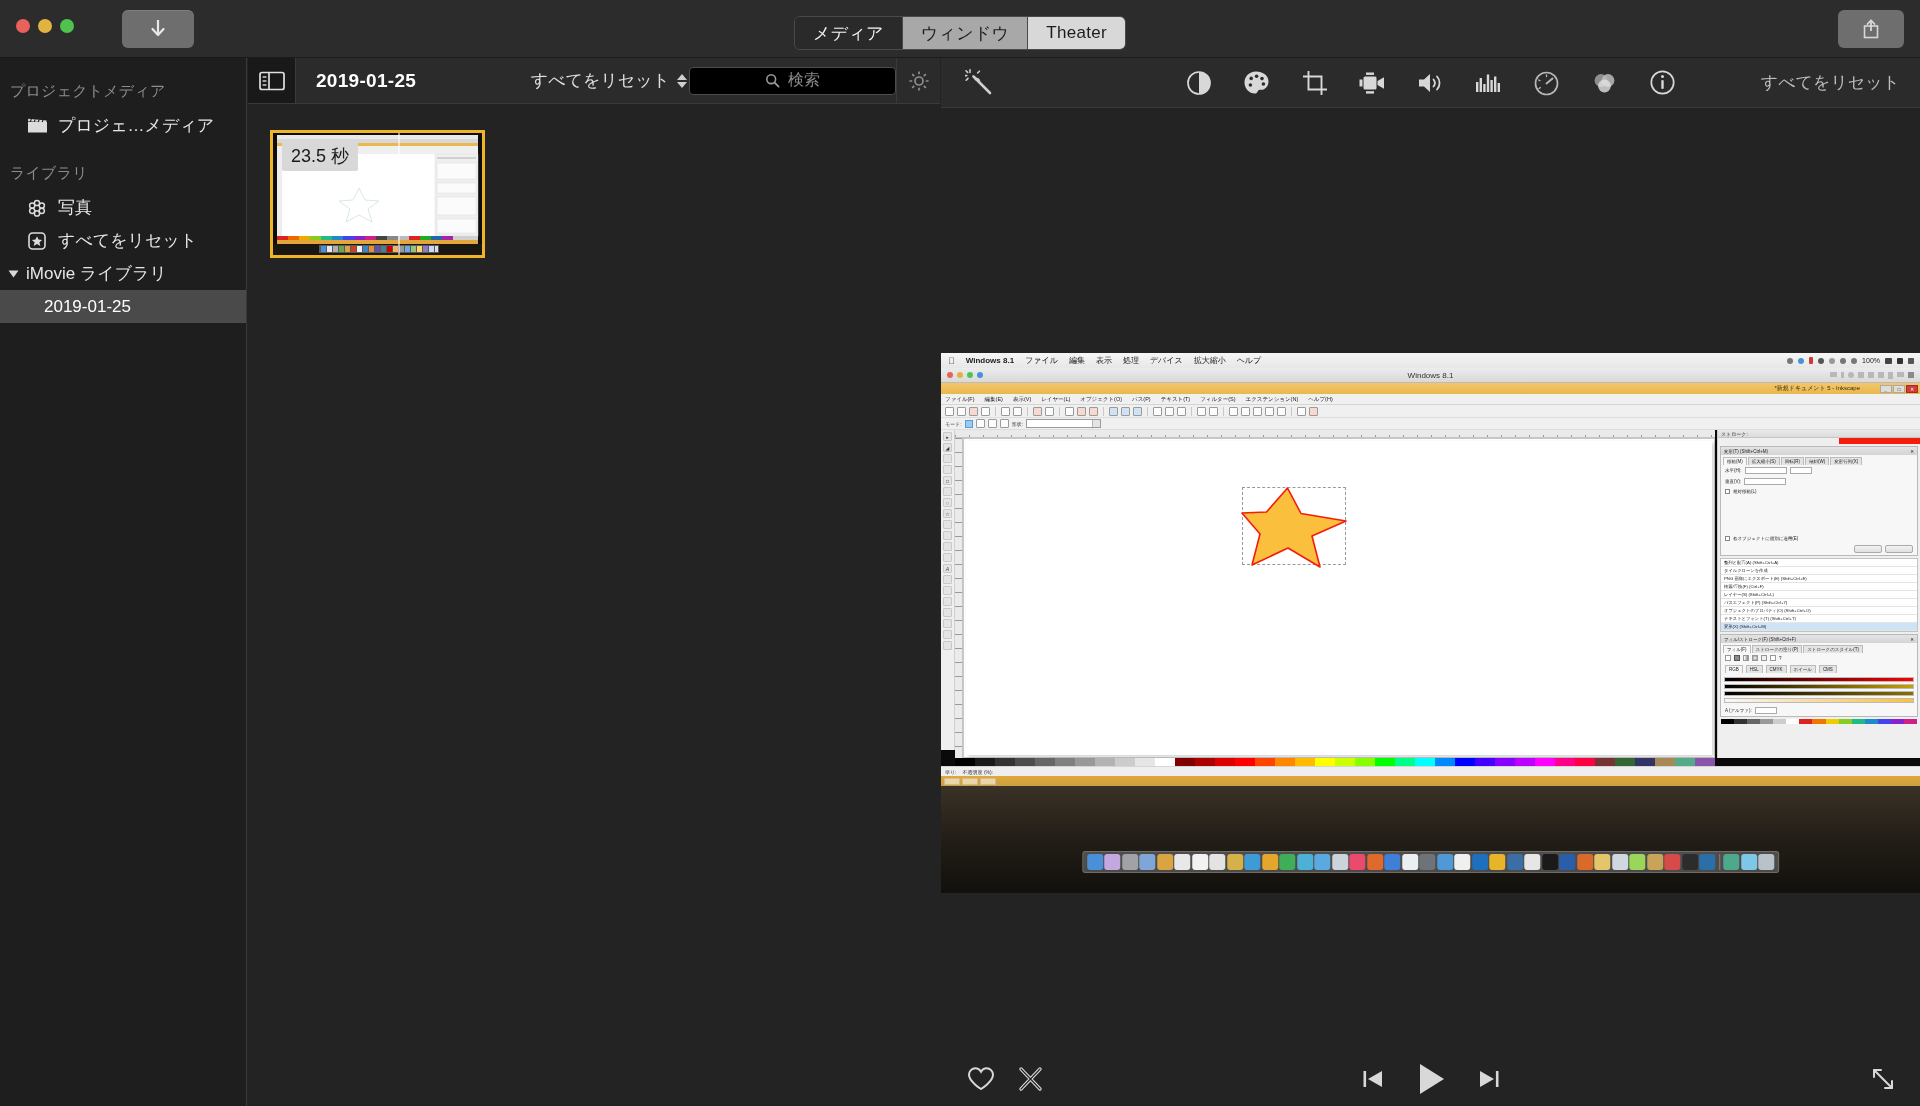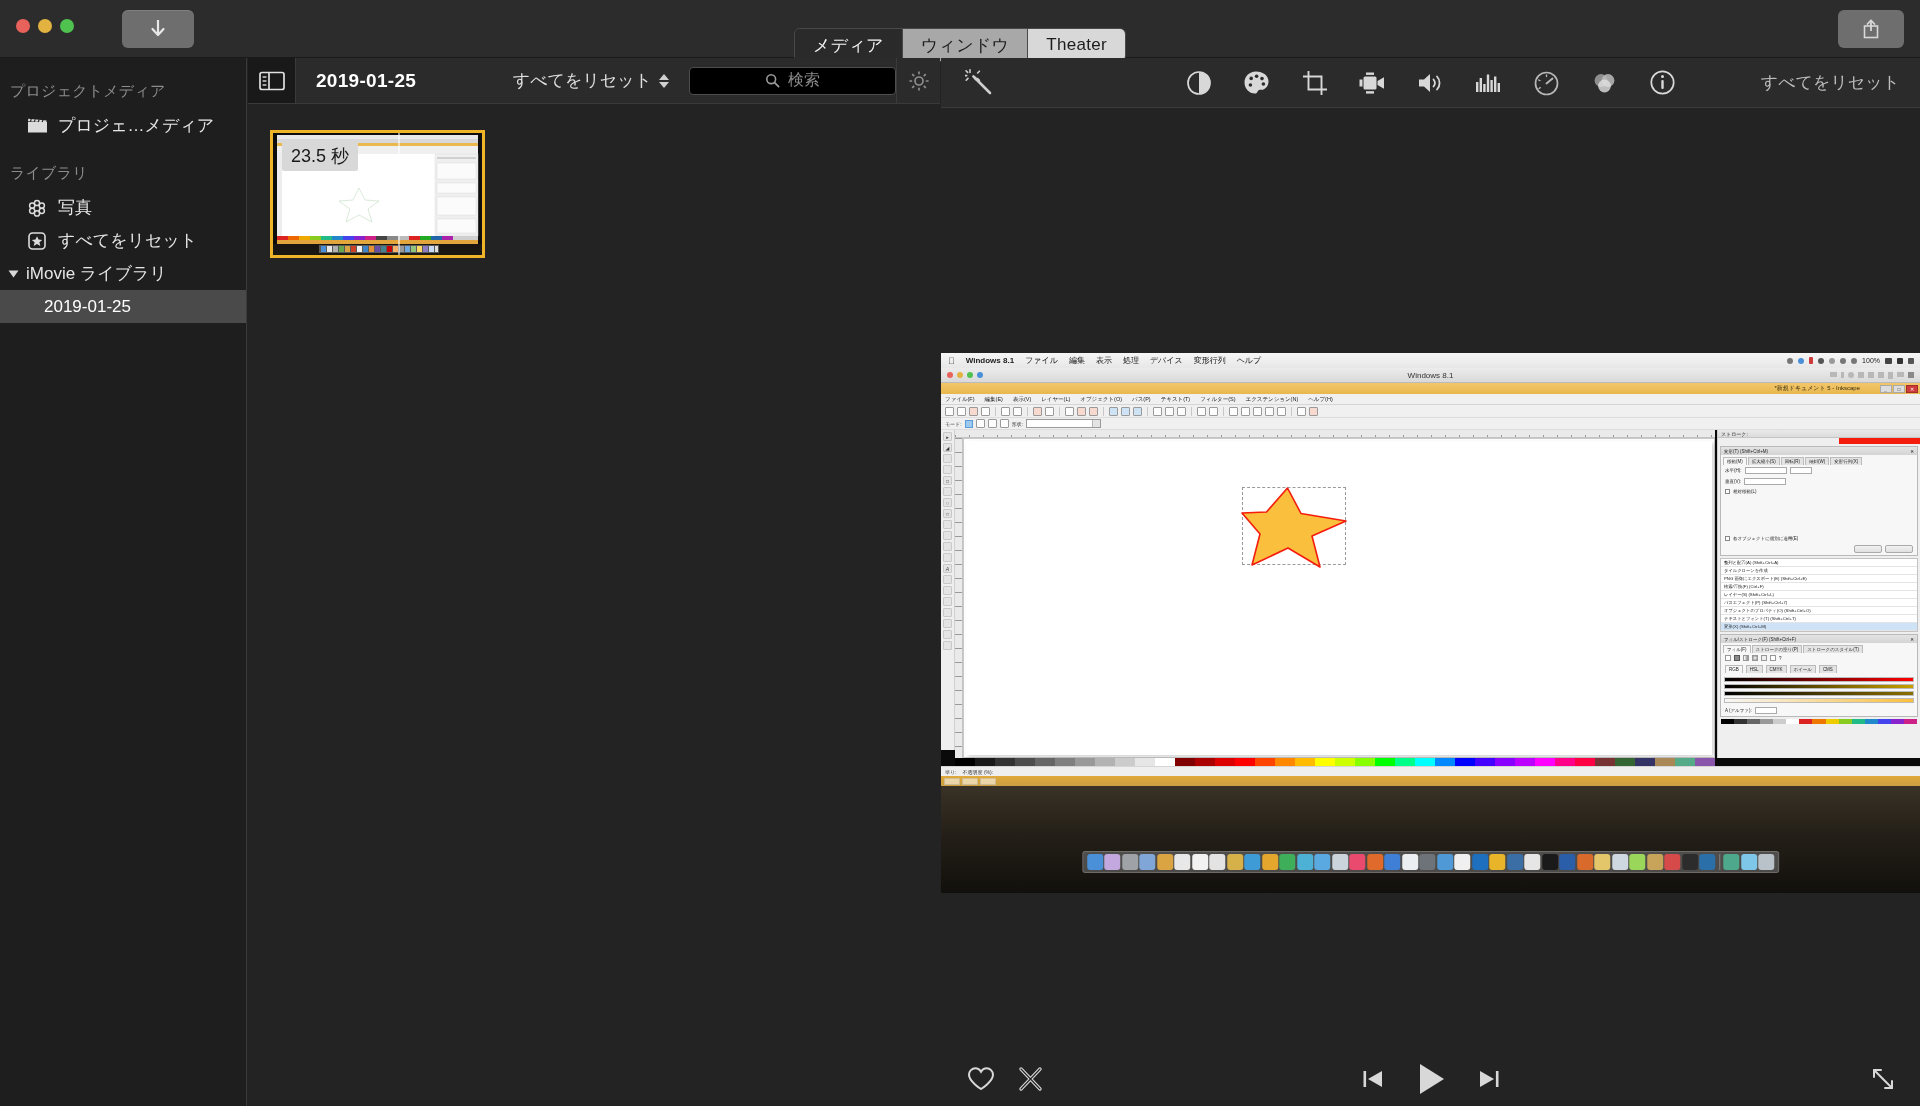--- a/index.html
+++ b/index.html
@@ -27,21 +27,21 @@
 
   .import-btn {
     position: absolute; left: 122px; top: 10px; width: 72px; height: 38px;
     background: #6e6e6e; border-radius: 6px;
     display: flex; align-items: center; justify-content: center;
     box-shadow: inset 0 1px 0 rgba(255,255,255,.12);
   }
   .import-btn svg { display: block; }
 
   .segmented {
-    position: absolute; left: 50%; top: 28px; transform: translateX(-50%);
+    position: absolute; left: 50%; top: 16px; transform: translateX(-50%);
     display: flex; height: 34px; border-radius: 6px; overflow: hidden;
     border: 1px solid #4a4a4a;
   }
   .seg {
     display: flex; align-items: center; justify-content: center;
     padding: 0 18px; font-size: 17px; letter-spacing: .3px;
     border-right: 1px solid #4a4a4a; cursor: default; white-space: nowrap;
   }
   .seg:last-child { border-right: none; }
   .seg.active { background: #2a2a2a; color: #f2f2f2; }
@@ -91,21 +91,21 @@
     display: flex; align-items: center; justify-content: center;
     border-right: 1px solid #3a3a3a;
   }
   .browser-title { color: #ffffff; font-size: 19px; font-weight: bold; margin-left: 20px; letter-spacing: .3px; }
   .clipfilter { margin-left: auto; display: flex; align-items: center; gap: 7px; color: #e0e0e0; font-size: 17px; }
   .chev { display: flex; flex-direction: column; gap: 2px; }
   .chev i { display:block; width:0; height:0; border-left:5px solid transparent; border-right:5px solid transparent; }
   .chev i.up { border-bottom: 6px solid #d0d0d0; }
   .chev i.dn { border-top: 6px solid #d0d0d0; }
   .searchbox {
-    margin-left: 20px; width: 207px; height: 28px; background: #000;
+    margin-left: 2px; width: 207px; height: 28px; background: #000;
     border-radius: 4px; display: flex; align-items: center; justify-content: center; gap: 8px;
     border: 1px solid #4d4d4d;
   }
   .searchbox .ph { color: #8a8a8a; font-size: 16px; }
   .gear-btn { width: 44px; height: 45px; display: flex; align-items: center; justify-content: center; border-left:1px solid #3a3a3a; }
 
   .clip-area { padding: 26px 0 0 22px; }
   .clip {
     position: relative; width: 215px; height: 128px;
     border: 3px solid #f0b429; background: #111; overflow: hidden;
@@ -588,21 +588,21 @@
         <div class="vm-inner">
 
           <div class="mac-menubar">
             <span class="apple"></span>
             <span class="bold">Windows 8.1</span>
             <span>ファイル</span>
             <span>編集</span>
             <span>表示</span>
             <span>処理</span>
             <span>デバイス</span>
-            <span>変形行列</span>
+            <span>拡大縮小</span>
             <span>ヘルプ</span>
             <span class="mb-right">
               <i class="mb-dot"></i>
               <i class="mb-dot" style="background:#4a90d9"></i>
               <i class="mb-dot" style="background:#cc3b3b;border-radius:1px;width:4px;height:7px"></i>
               <i class="mb-dot" style="background:#555"></i>
               <i class="mb-dot" style="background:#999"></i>
               <i class="mb-dot" style="background:#777"></i>
               <i class="mb-dot" style="background:#777"></i>
               <span>100%</span>

